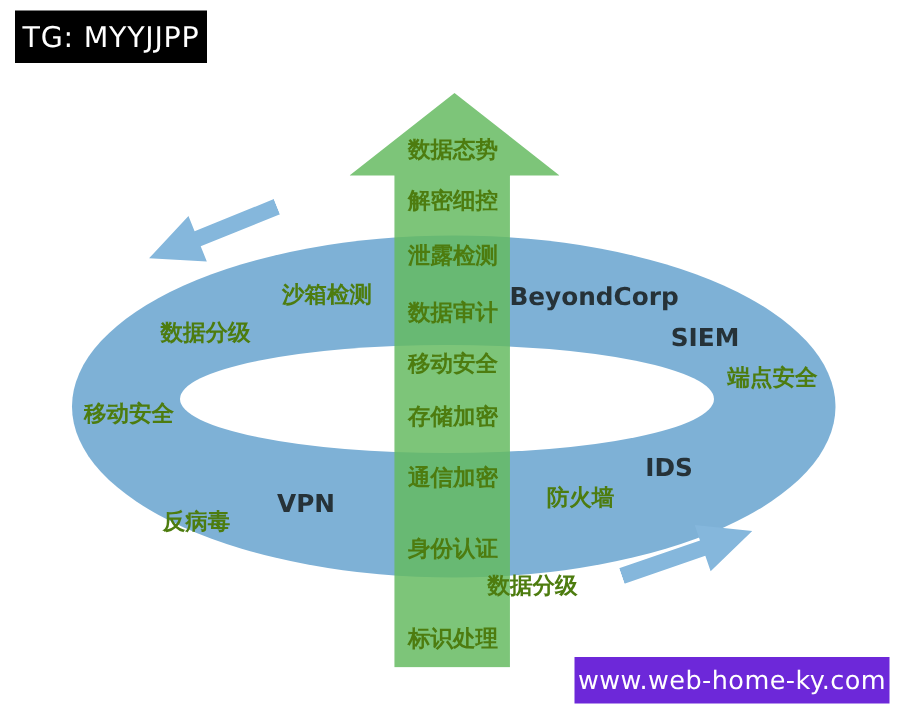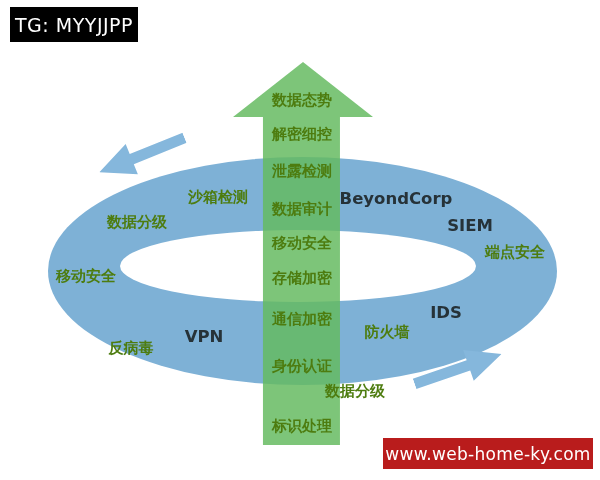--- a/index.html
+++ b/index.html
@@ -6,21 +6,21 @@
   .stage{
     position:relative;width:600px;height:480px;background:#ffffff;overflow:hidden;
     font-family:"DejaVu Sans","Liberation Sans",sans-serif;color:#1f1f1f;
   }
   
   .badge{
     position:absolute;display:flex;align-items:center;justify-content:center;
     color:#ffffff;letter-spacing:.5px;
   }
   .badge-tg{left:10px;top:7px;width:128px;height:35px;background:#000000;font-size:19px;}
-  .badge-site{left:383px;top:438px;width:210px;height:31px;background:#b91c1c;font-size:17px;letter-spacing:.3px;}
+  .badge-site{left:383px;top:438px;width:210px;height:31px;background:#6d28d9;font-size:17px;letter-spacing:.3px;}
   
   .sec-title{
     position:absolute;transform:translate(-50%,-50%);white-space:nowrap;
     font-size:16.5px;font-weight:bold;color:#151515;
   }
   .title-top{left:298px;top:48px;}
   .title-bottom{left:470px;top:408px;font-size:16px;}
   
   .ring-outer{
     position:absolute;left:48px;top:157px;width:509px;height:228px;

